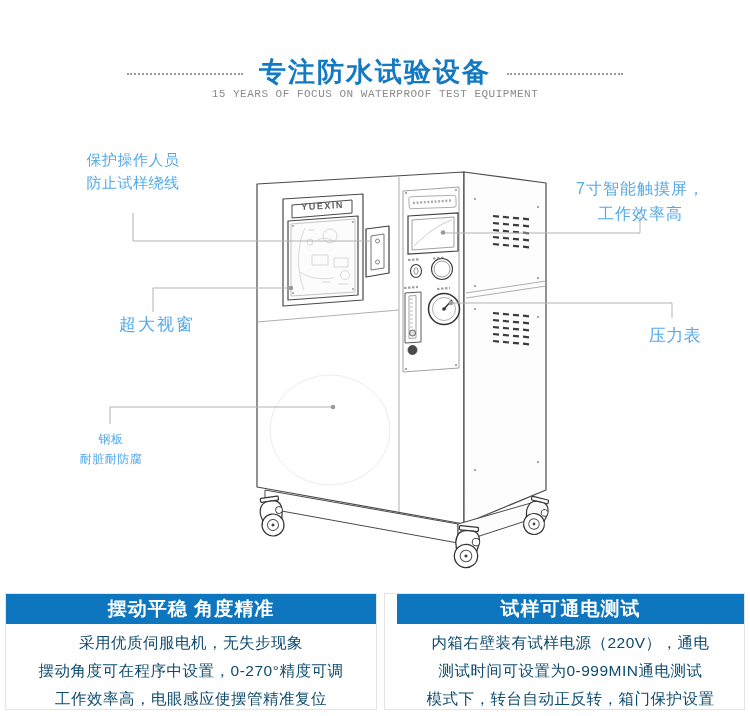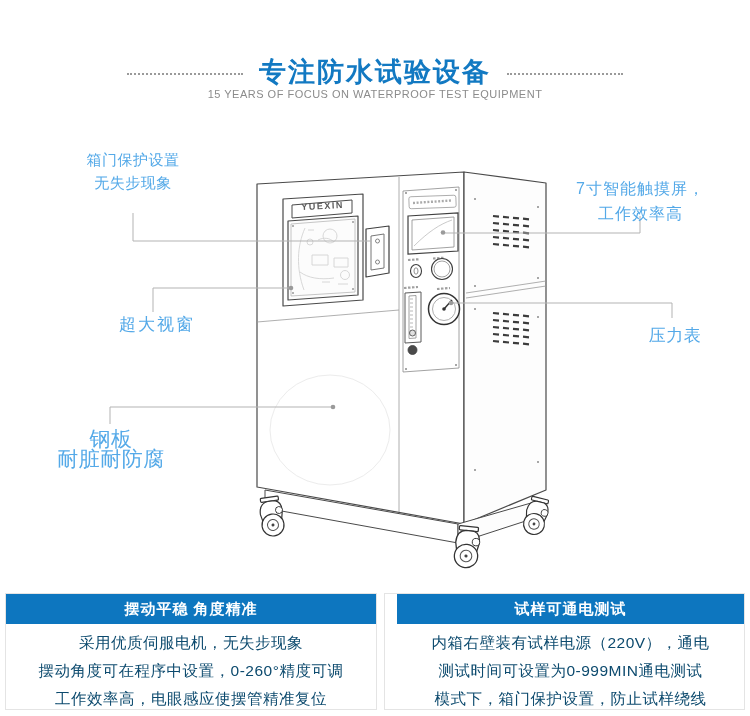--- a/index.html
+++ b/index.html
@@ -11,45 +11,45 @@
   .title-row{
     position:absolute;left:0;top:52px;width:750px;height:40px;
     display:flex;align-items:center;justify-content:center;gap:16px;
   }
   .dotline{width:116px;height:0;border-top:2px dotted #9a9a9a;margin-top:4px;}
   .main-title{
     font-size:27px;font-weight:bold;color:#1279c2;letter-spacing:2px;white-space:nowrap;
   }
   .subtitle{
     position:absolute;left:0;top:88px;width:750px;text-align:center;
-    font-family:Liberation Sans, sans-serif;
+    font-family:Liberation Mono, monospace;
     font-size:11px;color:#8b8b8b;letter-spacing:0.5px;white-space:nowrap;
   }
   
   #machine-svg{position:absolute;left:0;top:0;width:750px;height:716px;}
   .callout{
     position:absolute;color:#54a9e8;text-align:center;line-height:23px;
     font-size:15px;letter-spacing:0.5px;white-space:nowrap;
   }
   .co-door{left:18px;top:148px;width:230px;}
   .co-screen{left:553px;top:176px;width:175px;font-size:16px;line-height:25px;letter-spacing:1px;}
   .co-window{left:112px;top:313px;width:90px;font-size:17px;letter-spacing:2px;}
   .co-gauge{left:645px;top:324px;width:60px;font-size:17px;}
-  .co-steel{left:36px;top:429px;width:150px;font-size:21px;line-height:20px;}
+  .co-steel{left:36px;top:429px;width:150px;font-size:12px;line-height:20px;}
   .brand-plate{
     position:absolute;left:292px;top:201px;width:61px;text-align:center;
     font-size:9px;font-weight:bold;letter-spacing:1.5px;color:#5a5a5a;
     transform:rotate(-3deg);
   }
   
   .panel{position:absolute;top:593px;height:117px;border:1px solid #e4e4e4;background:#fff;box-sizing:border-box;}
   .panel-left{left:5px;width:372px;}
   .panel-right{left:384px;width:361px;padding-left:12px;}
   .panel-header{
-    height:30px;background:#0d76bf;color:#fff;font-size:15px;font-weight:bold;
+    height:30px;background:#0d76bf;color:#fff;font-size:19px;font-weight:bold;
     letter-spacing:1px;display:flex;align-items:center;justify-content:center;
   }
   .panel-body{padding-top:5px;}
   .panel-line{
     text-align:center;font-size:15.5px;color:#0c4a6e;line-height:28px;
     letter-spacing:0.5px;white-space:nowrap;
   }
 </style>
 </head>
 <body>
@@ -204,44 +204,44 @@
       <circle cx="291" cy="288" r="2.3"></circle>
       <circle cx="443" cy="232.5" r="2.3"></circle>
       <circle cx="451" cy="303" r="2.3"></circle>
       <circle cx="333" cy="407" r="2.3"></circle>
     </g>
   </svg>
 
   <div class="brand-plate">YUEXIN</div>
 
   <div class="callout co-door">
-    <div>箱门保护设置</div>
-    <div>无失步现象</div>
+    <div>保护操作人员</div>
+    <div>防止试样绕线</div>
   </div>
   <div class="callout co-screen">
     <div>7寸智能触摸屏，</div>
     <div>工作效率高</div>
   </div>
   <div class="callout co-window">超大视窗</div>
   <div class="callout co-gauge">压力表</div>
   <div class="callout co-steel">
     <div>钢板</div>
     <div>耐脏耐防腐</div>
   </div>
 
   <div class="panel panel-left">
     <div class="panel-header">摆动平稳 角度精准</div>
     <div class="panel-body">
       <div class="panel-line">采用优质伺服电机，无失步现象</div>
-      <div class="panel-line">摆动角度可在程序中设置，0-260°精度可调</div>
+      <div class="panel-line">摆动角度可在程序中设置，0-270°精度可调</div>
       <div class="panel-line">工作效率高，电眼感应使摆管精准复位</div>
     </div>
   </div>
   <div class="panel panel-right">
     <div class="panel-header">试样可通电测试</div>
     <div class="panel-body">
       <div class="panel-line">内箱右壁装有试样电源（220V），通电</div>
       <div class="panel-line">测试时间可设置为0-999MIN通电测试</div>
-      <div class="panel-line">模式下，箱门保护设置，防止试样绕线</div>
+      <div class="panel-line">模式下，转台自动正反转，箱门保护设置</div>
     </div>
   </div>
 
 </div>
 
 </body></html>

